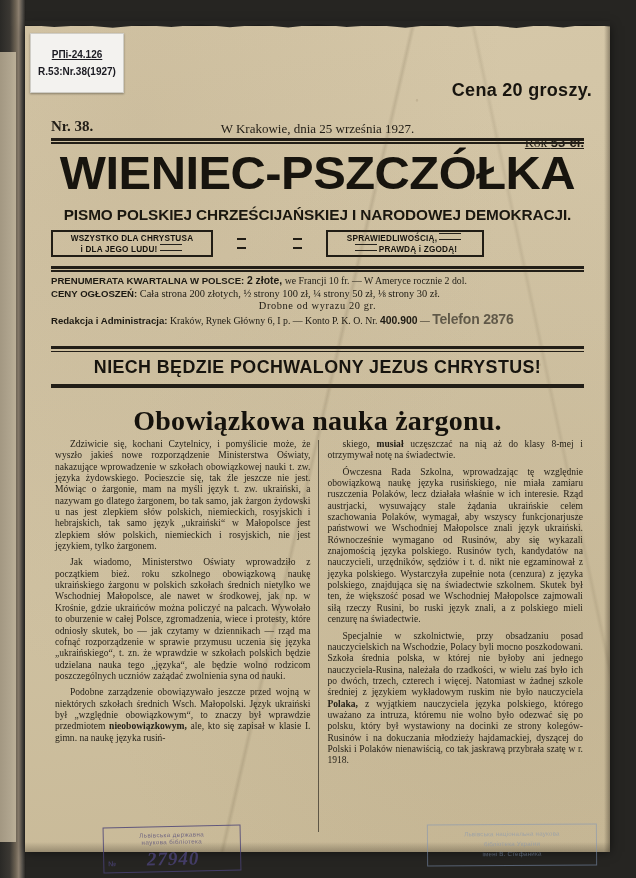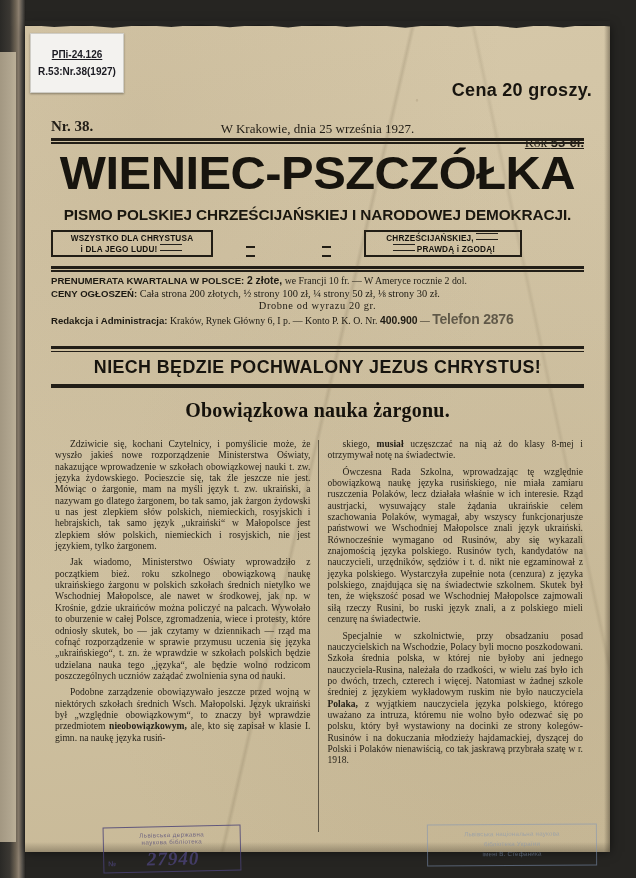--- a/index.html
+++ b/index.html
@@ -94,22 +94,22 @@
     transform:scaleX(1.04);transform-origin:center;
   }
   .subtitle{
     position:absolute;left:26px;top:180px;width:533px;text-align:center;
     font-family:"Liberation Sans",sans-serif;
     font-weight:bold;font-size:15.2px;letter-spacing:-.1px;color:#1a170f;
     transform:scaleX(1.01);
   }
 
   
-  .slogans{position:absolute;left:26px;top:204px;width:471px;
-    display:flex;align-items:flex-end;gap:0;}
+  .slogans{position:absolute;left:26px;top:204px;width:433px;
+    display:flex;align-items:center;gap:0;}
   .sbox{
     border:2px solid #211d15;flex:0 0 auto;
     display:flex;flex-direction:column;justify-content:center;
     font-family:"Liberation Sans",sans-serif;font-weight:bold;
     font-size:8.2px;line-height:11px;letter-spacing:.2px;
     text-align:center;color:#17140e;padding:3px 4px;height:27px;box-sizing:border-box;
   }
   .sbox1{width:162px;}
   .sbox2{width:186px;font-size:8.4px;}
   .sbox3{width:158px;}
@@ -137,21 +137,21 @@
   .banner .txt{
     font-family:"Liberation Sans",sans-serif;font-weight:bold;
     font-size:17.5px;letter-spacing:.4px;text-align:center;color:#17140e;
     padding:5px 0 4px;transform:scaleX(1.02);
   }
 
   
   .headline{
     position:absolute;left:26px;top:360px;width:533px;text-align:center;
     font-family:"Liberation Serif",serif;font-weight:bold;
-    font-size:20px;letter-spacing:.2px;color:#15120c;
+    font-size:28px;letter-spacing:.2px;color:#15120c;
   }
   .cols{
     position:absolute;left:30px;top:412px;width:528px;height:400px;
     display:flex;gap:17px;
   }
   .col{flex:1 1 0;font-size:9.55px;line-height:11.35px;text-align:justify;
     color:#221e16;hyphens:manual;}
   .col p{margin:0 0 0 0;text-indent:15px;}
   .col p + p{margin-top:5px;}
   .col b{font-weight:bold;}
@@ -225,21 +225,21 @@
       <div>WSZYSTKO DLA CHRYSTUSA</div>
       <div><span>i DLA JEGO LUDU!</span><span class="deco"></span></div>
     </div>
     <div class="sjoin">
         <i></i>
       </div>
     <div class="sjoin">
         <i></i>
       </div>
     <div class="sbox sbox3">
-      <div><span>CHRZEŚCIJAŃSKIEJ,</span><span class="deco"></span></div>
+      <div><span>SPRAWIEDLIWOŚCIĄ,</span><span class="deco"></span></div>
       <div><span class="deco"></span><span>PRAWDĄ  i  ZGODĄ!</span></div>
     </div>
   </div>
 
   <div class="rule-dbl" style="top:240px;">
     <div class="a"></div>
       <div class="b"></div>
   </div>
 
   <div class="subs">

